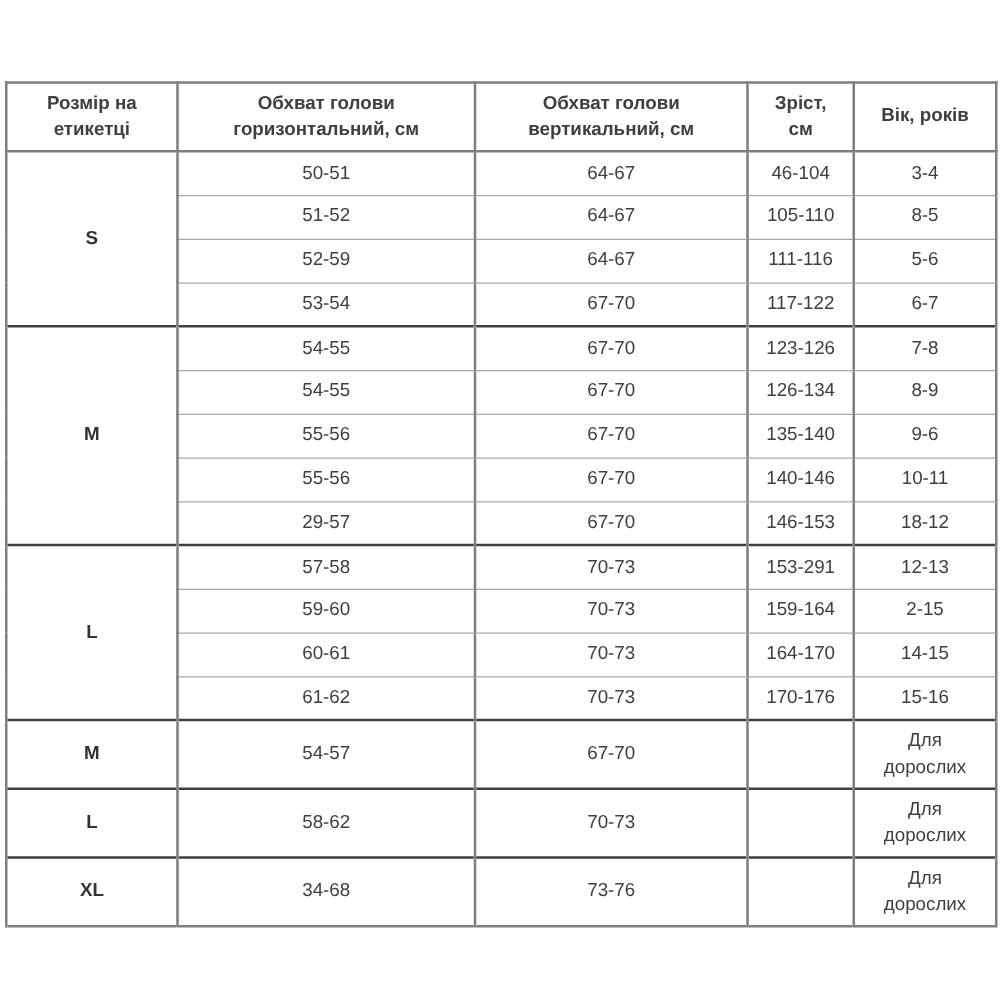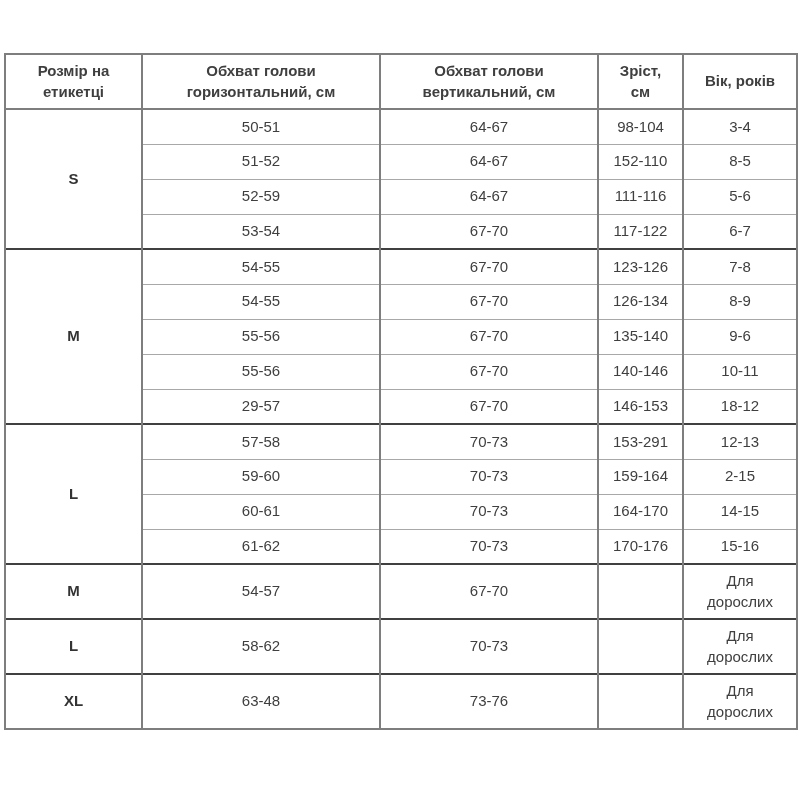--- a/index.html
+++ b/index.html
@@ -10,21 +10,21 @@
   body {
     position: relative;
     width: 800px;
     height: 800px;
     overflow: hidden;
     font-family: "Liberation Sans", sans-serif;
   }
   .table-wrap {
     position: absolute;
     left: 4px;
-    top: 53px;
+    top: 65px;
   }
   table.size-table {
     border-collapse: collapse;
     table-layout: fixed;
     width: 792px;
     border: 2px solid #7e7e7e;
   }
   th, td {
     text-align: center;
     vertical-align: middle;
@@ -85,27 +85,27 @@
         <th>Зріст,
 см</th>
         <th>Вік, років</th>
       </tr>
     </thead>
     <tbody id="table-body">
         <tr class="group-start">
           <td class="size-cell" rowspan="4">S</td>
           <td>50-51</td>
           <td>64-67</td>
-          <td>98-104</td>
+          <td>46-104</td>
           <td>3-4</td>
         </tr>
         <tr>
           <td>51-52</td>
           <td>64-67</td>
-          <td>152-110</td>
+          <td>105-110</td>
           <td>8-5</td>
         </tr>
         <tr>
           <td>52-59</td>
           <td>64-67</td>
           <td>111-116</td>
           <td>5-6</td>
         </tr>
         <tr>
           <td>53-54</td>
@@ -180,21 +180,21 @@
         <tr class="group-start adult">
           <td class="size-cell" rowspan="1">L</td>
           <td>58-62</td>
           <td>70-73</td>
           <td></td>
           <td>Для
 дорослих</td>
         </tr>
         <tr class="group-start adult">
           <td class="size-cell" rowspan="1">XL</td>
-          <td>63-48</td>
+          <td>34-68</td>
           <td>73-76</td>
           <td></td>
           <td>Для
 дорослих</td>
         </tr>
       </tbody>
   </table>
 </div>
 
 </body></html>

